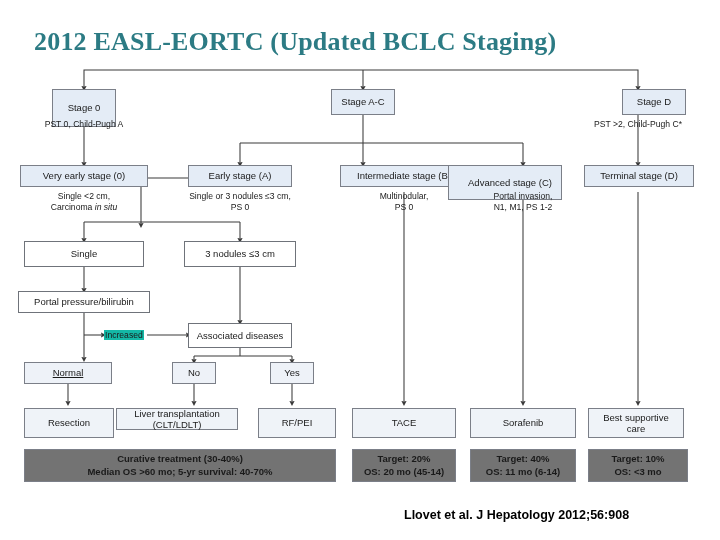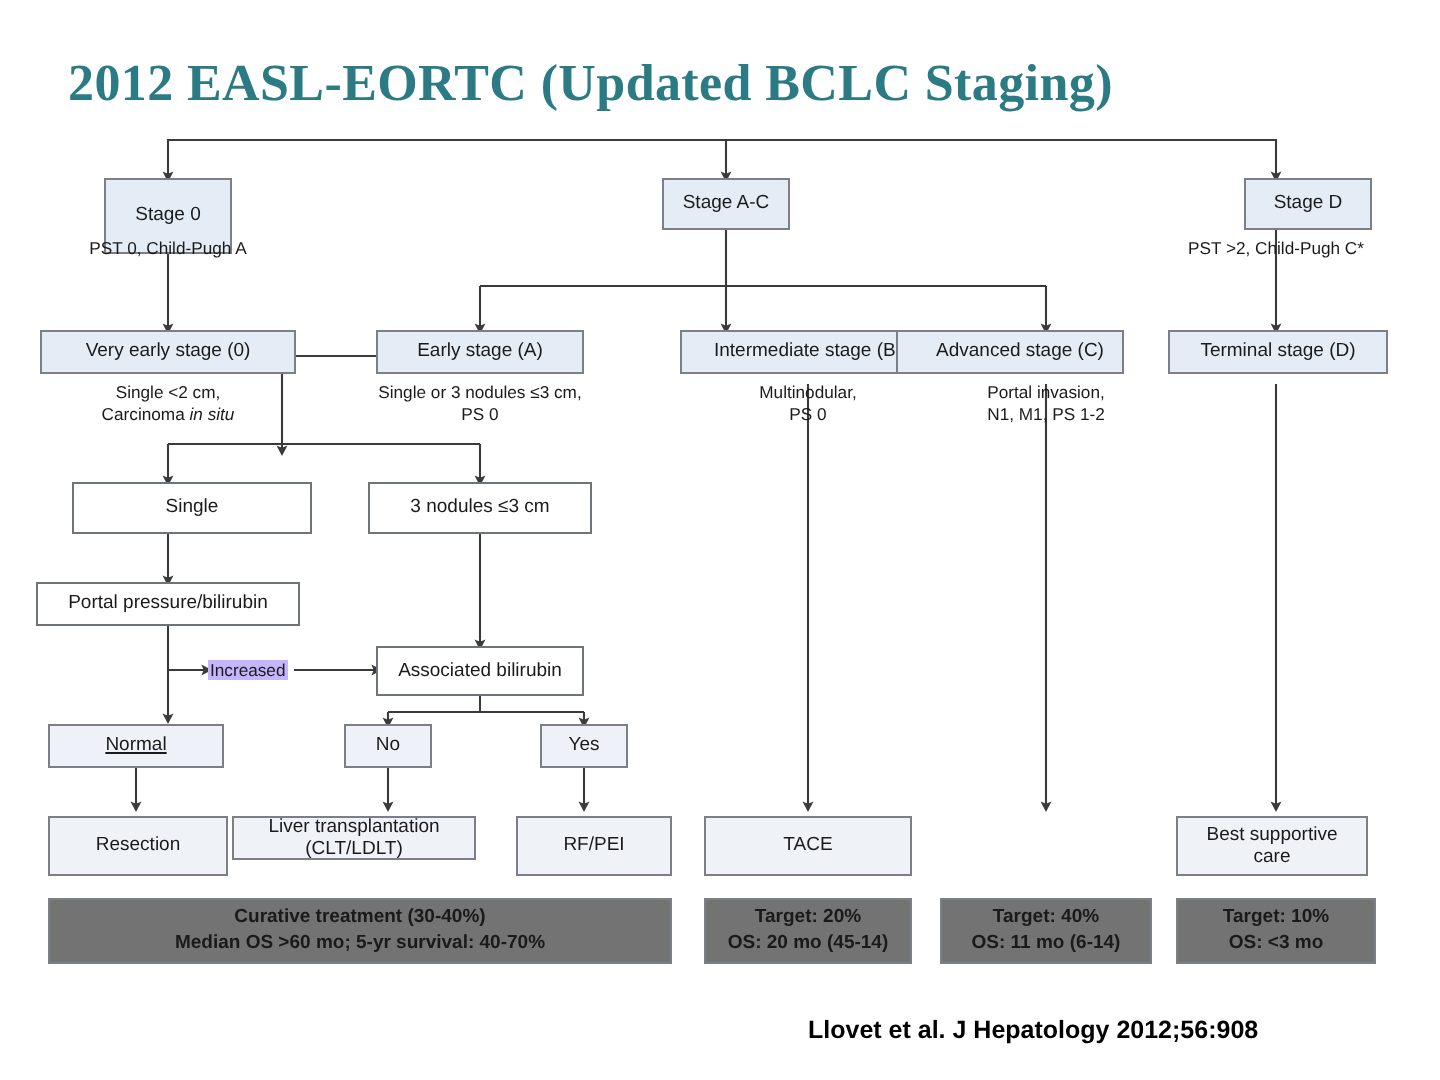--- a/index.html
+++ b/index.html
@@ -33,21 +33,21 @@
     font-weight:bold;font-size:9.5px;line-height:1.3;
   }
   .node.tx{background:#eff3f8;}
   .node .l2{display:block;}
   .caption{
     position:absolute;text-align:center;color:#1a1a1a;
     font-size:8.6px;line-height:1.25;white-space:nowrap;
   }
   .edgelabel{
     position:absolute;font-size:8.6px;color:#1a1a1a;
-    white-space:nowrap;background:#c4b5fd;padding:0 1px;
+    white-space:nowrap;background:#14b8a6;padding:0 1px;
   }
   .ital{font-style:italic;}
   #citation{
     position:absolute;left:404px;top:508px;
     font-size:12.5px;font-weight:bold;color:#000000;white-space:nowrap;
   }
 </style>
 </head>
 <body>
 
@@ -143,48 +143,48 @@
   </div>
 
   <div class="node stage" style="left:340px;top:165px;width:128px;height:22px;">
     <span>Intermediate stage (B)</span>
   </div>
   <div class="caption" style="left:340px;top:191px;width:128px;">
     <span>Multinodular,</span><br>
     <span class="l2">PS 0</span>
   </div>
 
-  <div class="node stage" style="left:448px;top:165px;width:114px;height:22px;padding-left:13px;">
+  <div class="node stage" style="left:448px;top:165px;width:114px;height:35px;padding-left:13px;">
     <span>Advanced stage (C)</span>
   </div>
   <div class="caption" style="left:462px;top:191px;width:122px;">
     <span>Portal invasion,</span><br>
     <span class="l2">N1, M1, PS 1-2</span>
   </div>
 
   <div class="node stage" style="left:584px;top:165px;width:110px;height:22px;">
     <span>Terminal stage (D)</span>
   </div>
 
-  <div class="node plain" style="left:24px;top:241px;width:120px;height:26px;margin-left:12px;">
+  <div class="node plain" style="left:24px;top:241px;width:120px;height:26px;">
     <span>Single</span>
   </div>
 
   <div class="node plain" style="left:184px;top:241px;width:112px;height:26px;">
     <span>3 nodules ≤3 cm</span>
   </div>
 
   <div class="node plain" style="left:18px;top:291px;width:132px;height:22px;">
     <span>Portal pressure/bilirubin</span>
   </div>
 
   <div class="edgelabel" style="left:104px;top:330px;">Increased</div>
 
   <div class="node plain" style="left:188px;top:323px;width:104px;height:25px;">
-    <span>Associated bilirubin</span>
+    <span>Associated diseases</span>
   </div>
 
   <div class="node" style="left:24px;top:362px;width:88px;height:22px;text-decoration:underline;">
     <span>Normal</span>
   </div>
 
   <div class="node" style="left:172px;top:362px;width:44px;height:22px;">
     <span>No</span>
   </div>
 
@@ -200,20 +200,23 @@
       <span>Liver transplantation</span><br>
       <span class="l2">(CLT/LDLT)</span>
     </span>
   </div>
   <div class="node tx" style="left:258px;top:408px;width:78px;height:30px;">
     <span>RF/PEI</span>
   </div>
   <div class="node tx" style="left:352px;top:408px;width:104px;height:30px;">
     <span>TACE</span>
   </div>
+  <div class="node tx" style="left:470px;top:408px;width:106px;height:30px;">
+    <span>Sorafenib</span>
+  </div>
   <div class="node tx" style="left:588px;top:408px;width:96px;height:30px;">
     <span>
       <span>Best supportive</span><br>
       <span class="l2">care</span>
     </span>
   </div>
 
   <div class="node outcome" style="left:24px;top:449px;width:312px;height:33px;">
     <span>
       <span>Curative treatment (30-40%)</span><br>

